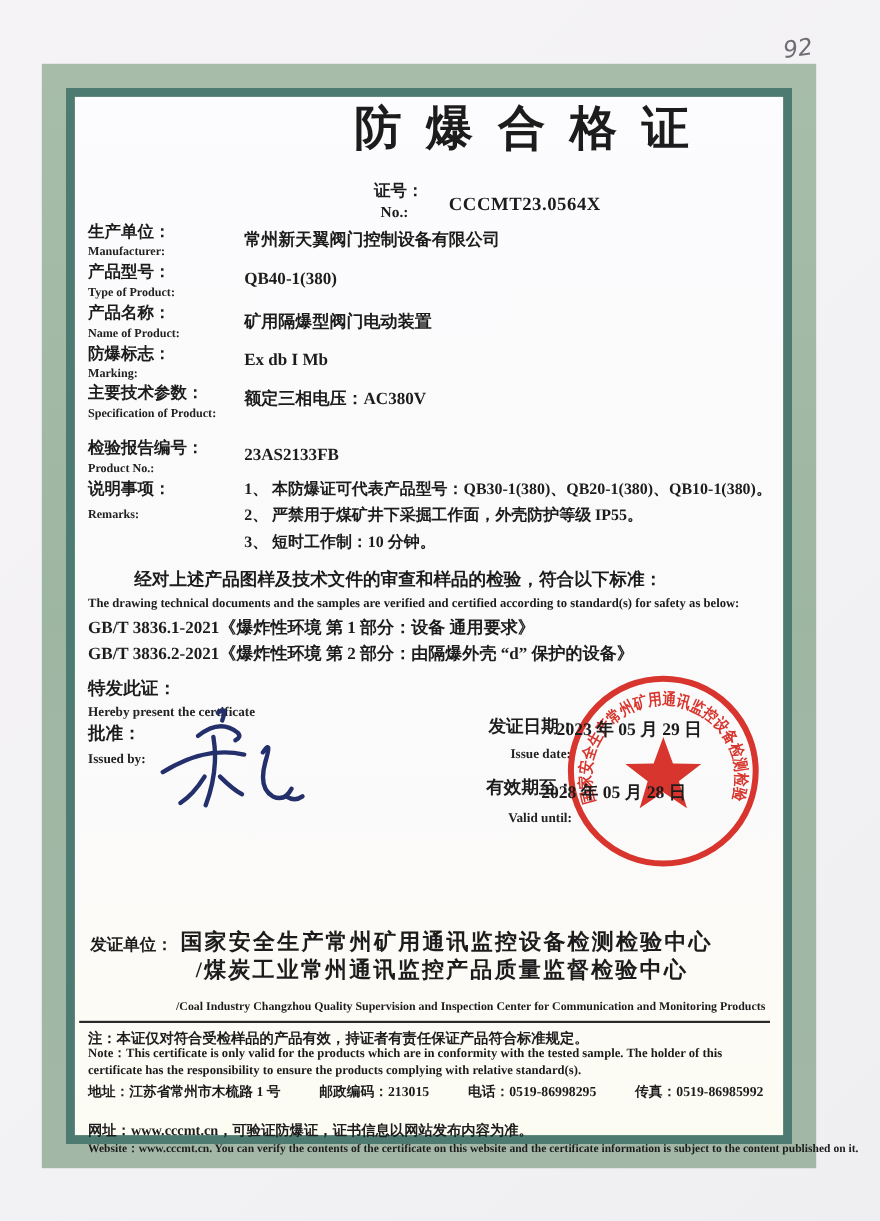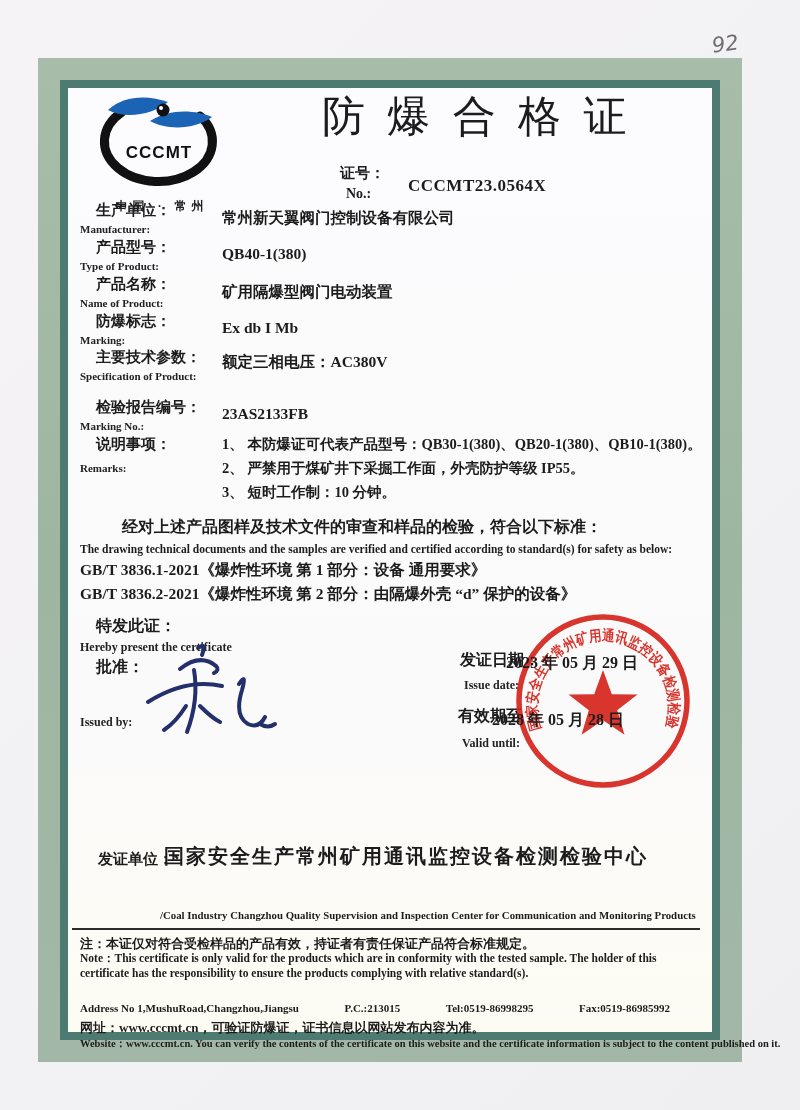--- a/index.html
+++ b/index.html
@@ -26,32 +26,32 @@
     border:8px solid #4d7b72;
     background:linear-gradient(180deg,#fcfbfd 0%,#fbfafa 70%,#fdfcf3 100%);
     position:relative;
   }
   .content{position:absolute;left:0;top:0;right:0;bottom:0;}
   .abs{position:absolute;}
 
   
   .logo-sub{font-size:12px;letter-spacing:5px;font-weight:bold;white-space:nowrap;}
   .title{
-    font-size:43px;letter-spacing:0.52em;font-weight:400;white-space:nowrap;
+    font-size:43px;letter-spacing:0.52em;font-weight:700;white-space:nowrap;
     text-align:center;
   }
   .subtitle{
     font-size:21px;font-weight:bold;letter-spacing:1px;word-spacing:16px;
     text-align:center;white-space:nowrap;
   }
   .certno-zh{font-size:15px;font-weight:bold;}
   .certno-en{font-size:14px;font-weight:bold;}
   .certno-val{font-size:17px;font-weight:bold;letter-spacing:0.5px;}
 
-  .zh-label{font-size:15px;font-weight:bold;white-space:nowrap;margin-left:16px;}
+  .zh-label{font-size:15px;font-weight:bold;white-space:nowrap;}
   .en-label{font-size:11px;font-weight:bold;white-space:nowrap;color:#222;}
   .value{font-size:15.5px;font-weight:bold;white-space:nowrap;}
   .remark-line{font-size:14.5px;font-weight:bold;white-space:nowrap;}
 
   .std-intro-zh{font-size:16px;font-weight:bold;white-space:nowrap;}
   .std-intro-en{font-size:11.5px;font-weight:bold;white-space:nowrap;}
   .std-line{font-size:15.5px;font-weight:bold;white-space:nowrap;}
 
   .stamp{z-index:1;}
   .date-val{font-size:16px;font-weight:bold;white-space:nowrap;z-index:2;}
@@ -70,31 +70,20 @@
 </style>
 </head>
 <body>
 
 <div class="pencil-note">92</div>
 
 <div class="frame">
   <div class="inner">
     <div class="content">
 
-      <div class="abs" style="left:16px;top:2px;width:156px;">
-        <svg width="150" height="102" viewBox="0 0 150 102">
-          <path d="M 38,22 A 54,40 0 1 0 116,26" fill="none" stroke="#111" stroke-width="9" stroke-linecap="round"></path>
-          <path d="M24,20 C42,4 66,6 84,12 C70,24 42,30 24,20 Z" fill="#1b63b5"></path>
-          <path d="M66,31 C86,18 112,20 128,27 C112,39 84,41 66,31 Z" fill="#1b63b5"></path>
-          <circle cx="79" cy="20" r="6.5" fill="#111"></circle>
-          <circle cx="77" cy="18" r="2" fill="#fff"></circle>
-          <text x="75" y="68" text-anchor="middle" font-family="Liberation Sans, sans-serif" font-size="17" font-weight="bold" letter-spacing="1" fill="#111">CCCMT</text>
-        </svg>
-        <div class="logo-sub" style="text-align:center;margin-top:2px;">中国 · 常州</div>
-      </div>
 
       <div class="abs title" style="left:160px;top:0px;width:470px;padding-left:0.52em;">防爆合格证</div>
 
       <div class="abs certno-zh" style="left:272px;top:76px;">证号：</div>
       <div class="abs certno-en" style="left:278px;top:98px;">No.:</div>
       <div class="abs certno-val" style="left:340px;top:88px;">CCCMT23.0564X</div>
 
       <div class="abs zh-label" style="left:12px;top:113px;">生产单位：</div>
       <div class="abs en-label" style="left:12px;top:135px;">Manufacturer:</div>
       <div class="abs value" style="left:154px;top:120px;">常州新天翼阀门控制设备有限公司</div>
@@ -109,38 +98,38 @@
 
       <div class="abs zh-label" style="left:12px;top:224px;">防爆标志：</div>
       <div class="abs en-label" style="left:12px;top:246px;">Marking:</div>
       <div class="abs value" style="left:154px;top:231px;">Ex db I Mb</div>
 
       <div class="abs zh-label" style="left:12px;top:260px;">主要技术参数：</div>
       <div class="abs en-label" style="left:12px;top:282px;">Specification of Product:</div>
       <div class="abs value" style="left:154px;top:264px;">额定三相电压：AC380V</div>
 
       <div class="abs zh-label" style="left:12px;top:310px;">检验报告编号：</div>
-      <div class="abs en-label" style="left:12px;top:332px;">Marking No.:</div>
+      <div class="abs en-label" style="left:12px;top:332px;">Product No.:</div>
       <div class="abs value" style="left:154px;top:317px;">23AS2133FB</div>
 
       <div class="abs zh-label" style="left:12px;top:347px;">说明事项：</div>
       <div class="abs en-label" style="left:12px;top:374px;">Remarks:</div>
       <div class="abs remark-line" style="left:154px;top:347px;">1、 本防爆证可代表产品型号：QB30-1(380)、QB20-1(380)、QB10-1(380)。</div>
       <div class="abs remark-line" style="left:154px;top:371px;">2、 严禁用于煤矿井下采掘工作面，外壳防护等级 IP55。</div>
       <div class="abs remark-line" style="left:154px;top:395px;">3、 短时工作制：10 分钟。</div>
 
       <div class="abs std-intro-zh" style="left:12px;top:429px;margin-left:42px;">经对上述产品图样及技术文件的审查和样品的检验，符合以下标准：</div>
       <div class="abs std-intro-en" style="left:12px;top:455px;">The drawing technical documents and the samples are verified and certified according to standard(s) for safety as below:</div>
       <div class="abs std-line" style="left:12px;top:472px;">GB/T 3836.1-2021《爆炸性环境 第 1 部分：设备 通用要求》</div>
       <div class="abs std-line" style="left:12px;top:496px;">GB/T 3836.2-2021《爆炸性环境 第 2 部分：由隔爆外壳 “d” 保护的设备》</div>
 
       <div class="abs zh-label" style="left:12px;top:528px;font-size:16px;">特发此证：</div>
       <div class="abs en-label" style="left:12px;top:552px;font-size:12px;">Hereby present the certificate</div>
       <div class="abs zh-label" style="left:12px;top:569px;font-size:16px;">批准：</div>
-      <div class="abs en-label" style="left:12px;top:627px;font-size:12px;">Issued by:</div>
+      <div class="abs en-label" style="left:12px;top:595px;font-size:12px;">Issued by:</div>
 
       <div class="abs" style="left:74px;top:548px;">
         <svg width="140" height="105" viewBox="0 0 140 105">
           <g fill="none" stroke="#24306b" stroke-width="4" stroke-linecap="round">
             <path d="M56,12 q9,-7 4,7"></path>
             <path d="M38,33 q20,-16 36,-3 q4,4 -2,7"></path>
             <path d="M6,66 q38,-24 74,-16"></path>
             <path d="M52,34 q5,30 -7,62"></path>
             <path d="M44,70 q-10,16 -22,24"></path>
             <path d="M58,70 q12,12 20,16"></path>
@@ -166,32 +155,33 @@
           <circle cx="89" cy="89" r="84" fill="none" stroke="#d4251c" stroke-width="5.5"></circle>
           <polygon fill="#d4251c" points="89,58 97.8,82.2 123.5,82.6 103.2,98.2 110.5,122.8 89,108.3 67.5,122.8 74.8,98.2 54.5,82.6 80.2,82.2"></polygon>
           <text font-size="14.5" font-weight="bold" fill="#d4251c" letter-spacing="0">
             <textPath href="#ringPath" startOffset="0" textLength="276" lengthAdjust="spacingAndGlyphs">国家安全生产常州矿用通讯监控设备检测检验中心</textPath>
           </text>
         </svg>
       </div>
 
       <div class="abs zh-label" style="left:14px;top:762px;font-size:15px;">发证单位：</div>
       <div class="abs approval-line1" style="left:96px;top:755px;">国家安全生产常州矿用通讯监控设备检测检验中心</div>
+      <div class="abs approval-line1" style="left:110px;top:780px;">/煤炭工业常州通讯监控产品质量监督检验中心</div>
       <div class="abs approval-en" style="left:92px;top:821px;">/Coal Industry Changzhou Quality Supervision and Inspection Center for Communication and Monitoring Products</div>
 
       <div class="abs sep" style="left:4px;top:840px;width:628px;"></div>
 
       <div class="abs note-zh" style="left:12px;top:847px;">注：本证仅对符合受检样品的产品有效，持证者有责任保证产品符合标准规定。</div>
       <div class="abs note-en" style="left:12px;top:863px;width:612px;">Note：This certificate is only valid for the products which are in conformity with the tested sample. The holder of this certificate has the responsibility to ensure the products complying with relative standard(s).</div>
 
-      <div class="abs contact-row" style="left:12px;top:914px;width:590px;">
-        <span class="contact-en">Address No 1,MushuRoad,Changzhou,Jiangsu</span>
-        <span class="contact-en">P.C.:213015</span>
-        <span class="contact-en">Tel:0519-86998295</span>
-        <span class="contact-en">Fax:0519-86985992</span>
+      <div class="abs contact-row" style="left:12px;top:896px;width:614px;">
+        <span class="contact-zh">地址：江苏省常州市木梳路 1 号</span>
+        <span class="contact-zh">邮政编码：213015</span>
+        <span class="contact-zh">电话：0519-86998295</span>
+        <span class="contact-zh">传真：0519-86985992</span>
       </div>
 
       <div class="abs web-zh" style="left:12px;top:931px;">网址：www.cccmt.cn，可验证防爆证，证书信息以网站发布内容为准。</div>
       <div class="abs web-en" style="left:12px;top:949px;">Website：www.cccmt.cn. You can verify the contents of the certificate on this website and the certificate information is subject to the content published on it.</div>
 
     </div>
   </div>
 </div>
 
 </body></html>

